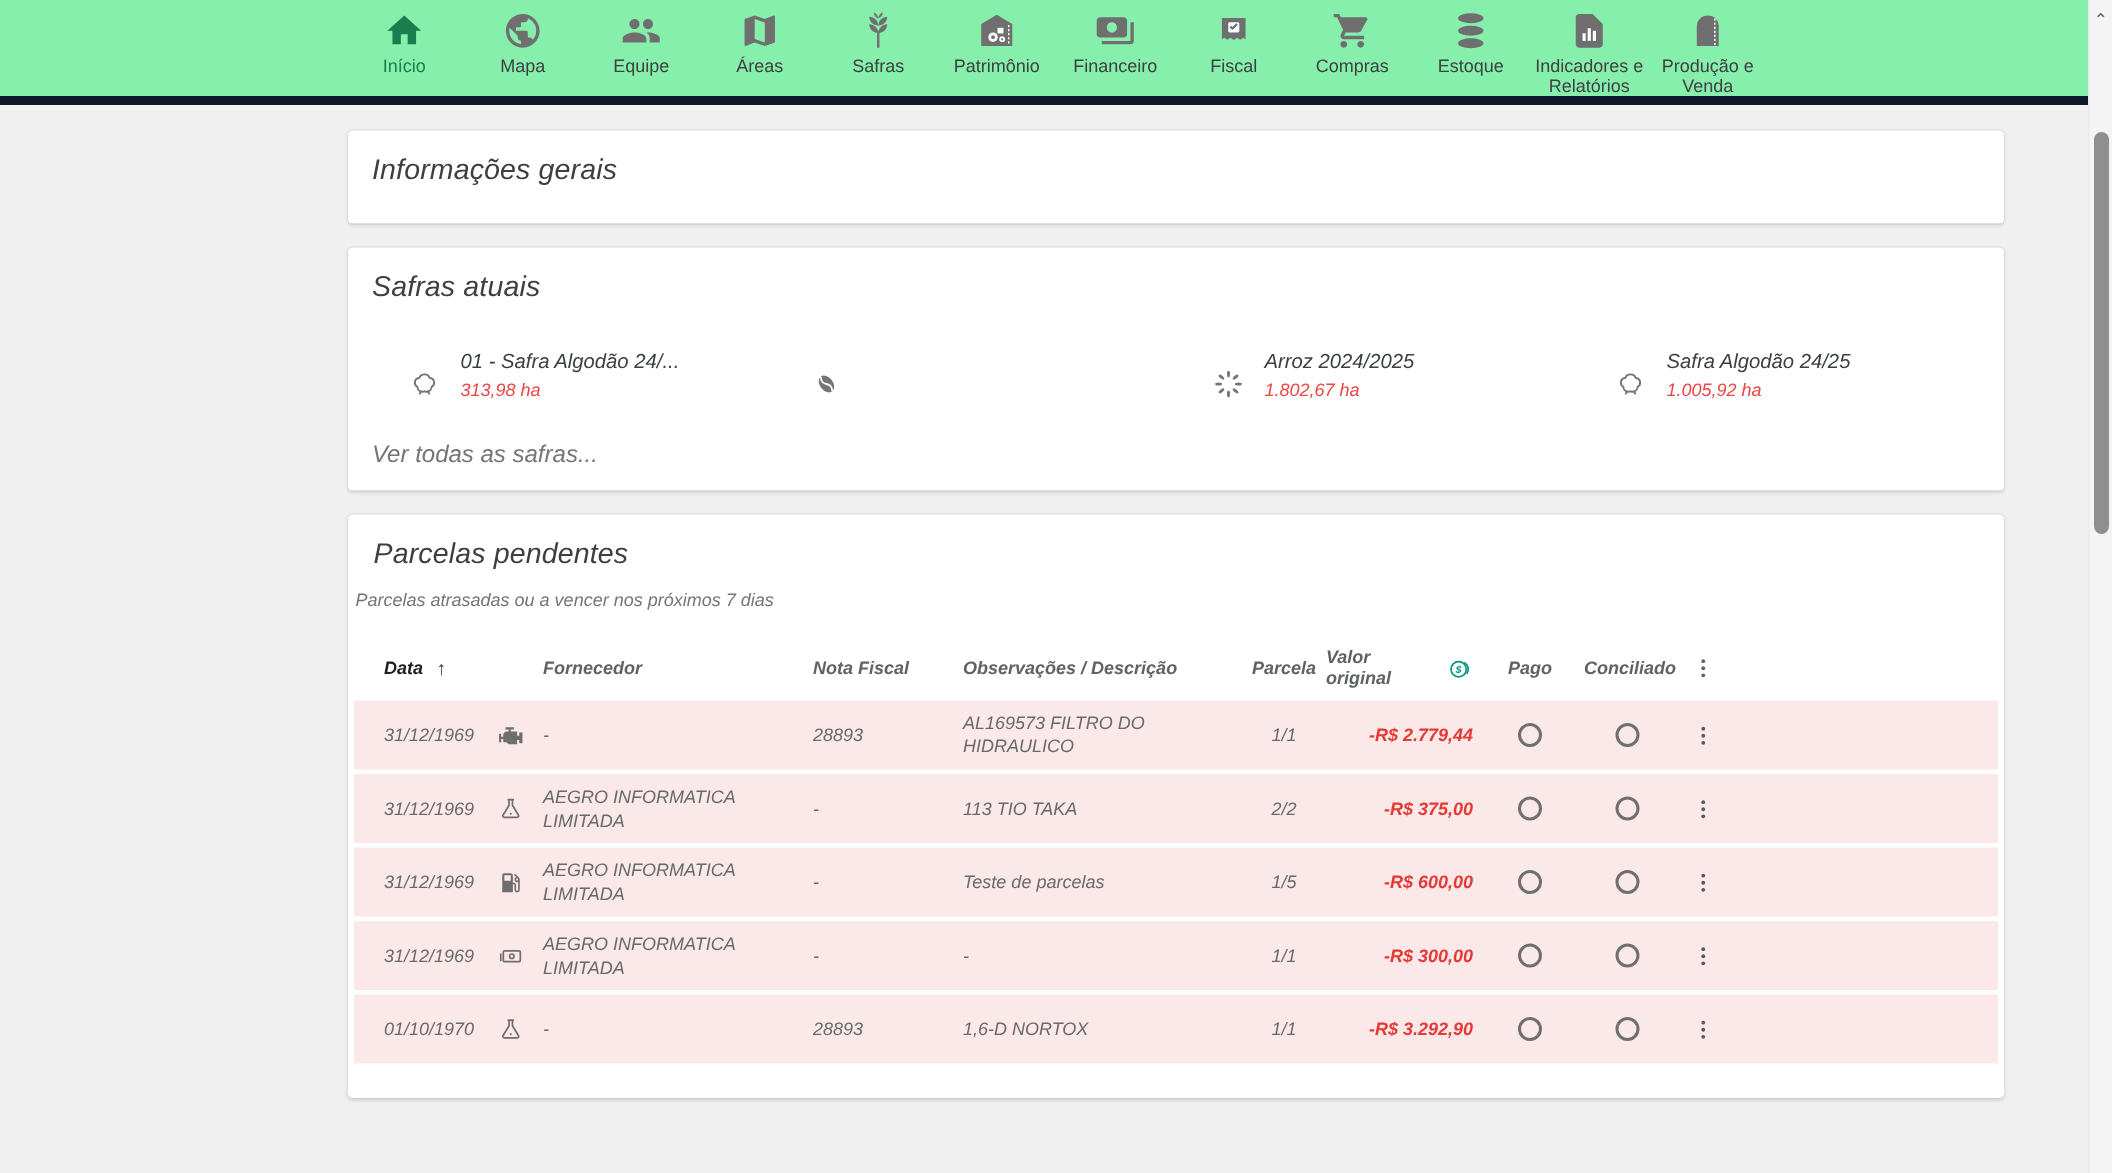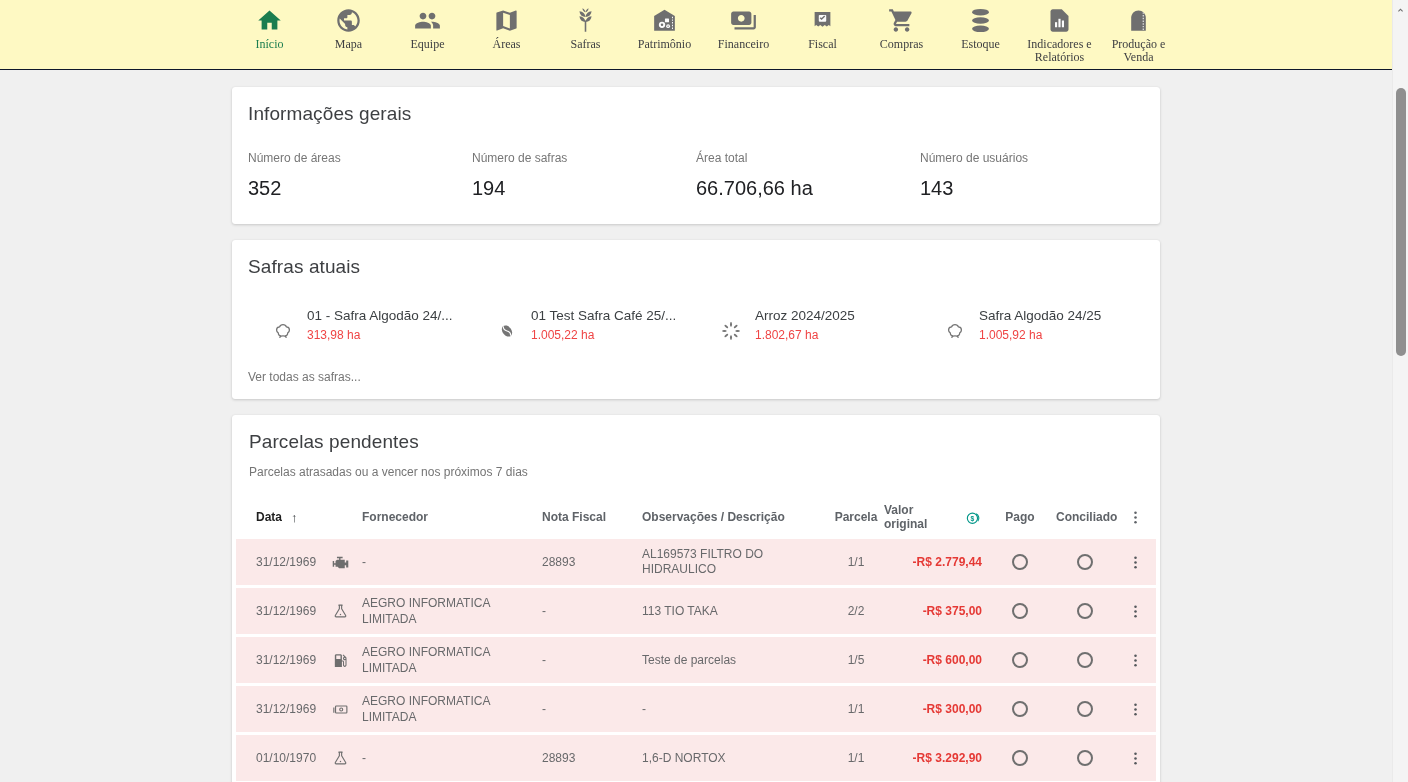--- a/index.html
+++ b/index.html
@@ -13,62 +13,63 @@
   html,body{margin:0;padding:0;}
   body{
     width:1408px;height:782px;overflow:hidden;position:relative;
     background:#f0f0f0;
     font-family:"Liberation Sans","DejaVu Sans",sans-serif;
     -webkit-font-smoothing:antialiased;
   }
   
   .topnav{
     position:absolute;top:0;left:0;right:0;height:70px;
-    background:#fef9c3;border-bottom:1px solid #0f172a;
+    background:#86efac;border-bottom:6px solid #0f172a;
     display:flex;justify-content:center;align-items:flex-start;
-    padding-top:7px;gap:1px;z-index:5;font-family:Liberation Serif, serif;
+    padding-top:7px;gap:1px;z-index:5;
   }
   .nav-item{
     width:78px;display:flex;flex-direction:column;align-items:center;
     cursor:pointer;user-select:none;
   }
   .nav-item .nav-ic{width:27px;height:27px;display:block;color:#6f6f6f;}
   .nav-item .nav-ic svg{width:27px;height:27px;display:block;}
   .nav-item .lbl{
     font-size:12px;line-height:13px;margin-top:4px;text-align:center;color:#3f4043;
   }
   .nav-item.active .nav-ic{color:var(--green);}
   .nav-item.active .lbl{color:var(--green);}
   
   .content{position:absolute;top:70px;left:0;right:0;bottom:0;}
   .card{
-    margin-left:232px;width:928px;background:#fff;border-radius:3px;
+    margin-left:232px;width:1104px;background:#fff;border-radius:3px;
     box-shadow:0 1px 3px rgba(0,0,0,.16), 0 0 1px rgba(0,0,0,.1);
+    font-style:italic;
   }
   .card1{margin-top:17px;padding:16px 16px 24px;}
   .card2{margin-top:16px;padding:16px 16px 14px;}
   .card3{margin-top:16px;padding:16px 0 20px;min-height:380px;}
   .section-title{
     margin:0;font-size:19px;font-weight:400;color:#3d3f42;letter-spacing:.1px;
   }
   .card3 .section-title{padding:0 17px;}
   
   .stats{display:grid;grid-template-columns:repeat(4,1fr);margin-top:26px;}
   .stat-label{font-size:12px;color:#767676;}
   .stat-value{font-size:20px;color:#202124;margin-top:12px;}
   
   .safras{display:grid;grid-template-columns:repeat(4,1fr);margin-top:30px;}
   .safra{display:flex;align-items:flex-end;padding-left:24px;cursor:pointer;}
   .safra .safra-ic{width:22px;height:22px;color:#757575;margin-right:13px;margin-top:2px;flex:none;}
   .safra .safra-ic svg{width:22px;height:22px;display:block;}
   .safra-name{font-size:13.5px;color:#3c4043;white-space:nowrap;}
   .safra-area{font-size:12px;color:#ef4444;margin-top:5px;}
-  .view-all{font-size:12px;color:#757575;margin-top:28px;cursor:pointer;display:inline-block;}
-  
-  .subtitle{font-size:12px;color:#757575;margin-top:12px;padding:0 17px;}
+  .view-all{font-size:16px;color:#757575;margin-top:28px;cursor:pointer;display:inline-block;}
+  
+  .subtitle{font-size:12px;color:#757575;margin-top:12px;padding:0 5px;}
   .t-head,.row{
     margin:0 4px;display:grid;
     grid-template-columns:76px 30px 180px 100px 186px 56px 100px 72px 58px 42px;
     align-items:center;padding-left:20px;
   }
   .t-head{margin-top:24px;margin-bottom:8px;height:28px;}
   .th{font-size:12px;color:#5f6368;font-weight:700;}
   .th-date{display:flex;align-items:center;}
   .th-date span:first-child{color:#1f1f1f;}
   .sort-icon{margin-left:9px;color:#3c4043;font-size:13px;font-weight:400;cursor:pointer;}
@@ -234,38 +235,20 @@
         </svg>
       </span>
       <span class="lbl">Produção e Venda</span>
     </div>
   </nav>
 
 <main class="content">
 
   <section class="card card1">
     <h2 class="section-title">Informações gerais</h2>
-    <div class="stats">
-        <div class="stat">
-          <div class="stat-label">Número de áreas</div>
-          <div class="stat-value">352</div>
-        </div>
-        <div class="stat">
-          <div class="stat-label">Número de safras</div>
-          <div class="stat-value">194</div>
-        </div>
-        <div class="stat">
-          <div class="stat-label">Área total</div>
-          <div class="stat-value">66.706,66 ha</div>
-        </div>
-        <div class="stat">
-          <div class="stat-label">Número de usuários</div>
-          <div class="stat-value">143</div>
-        </div>
-      </div>
   </section>
 
   <section class="card card2">
     <h2 class="section-title">Safras atuais</h2>
     <div class="safras">
         <div class="safra">
           <span class="safra-ic">
             <svg viewBox="0 0 24 24" fill="none" stroke="currentColor" stroke-width="1.4" stroke-linecap="round" stroke-linejoin="round">
               <path d="M8.2 7.6C8.8 5.9 10.2 5 12 5s3.2.9 3.8 2.6c1.9.2 3.2 1.5 3.2 3.4 0 1.3-.7 2.4-1.8 3-.1 2.2-1.7 3.6-3.7 3.6-.6 0-1.1-.1-1.5-.4-.4.3-.9.4-1.5.4-2 0-3.6-1.4-3.7-3.6-1.1-.6-1.8-1.7-1.8-3 0-1.9 1.3-3.2 3.2-3.4z"></path>
               <path d="M9.5 17.4 8.6 19M14.5 17.4l.9 1.6"></path>
@@ -278,24 +261,20 @@
         </div>
         <div class="safra">
           <span class="safra-ic">
             <svg viewBox="0 0 24 24">
               <g transform="rotate(-38 12 12)">
                 <ellipse cx="12" cy="12" rx="4.8" ry="6.8" fill="currentColor"></ellipse>
                 <path d="M12 5.4c-1.9 2.2-1.9 4.4 0 6.6 1.9 2.2 1.9 4.4 0 6.6" stroke="#fbfbfb" stroke-width="1.3" fill="none"></path>
               </g>
             </svg>
           </span>
-          <div>
-            <div class="safra-name">01 Test Safra Café 25/...</div>
-            <div class="safra-area">1.005,22 ha</div>
-          </div>
         </div>
         <div class="safra">
           <span class="safra-ic">
             <svg viewBox="0 0 24 24" fill="currentColor">
               <g>
                 <ellipse cx="12" cy="4.8" rx="1.1" ry="2.5"></ellipse>
                 <ellipse cx="17.1" cy="7" rx="1.1" ry="2.5" transform="rotate(50 17.1 7)"></ellipse>
                 <ellipse cx="19.2" cy="12" rx="1.1" ry="2.5" transform="rotate(90 19.2 12)"></ellipse>
                 <ellipse cx="17.1" cy="17" rx="1.1" ry="2.5" transform="rotate(130 17.1 17)"></ellipse>
                 <ellipse cx="12" cy="19.2" rx="1.1" ry="2.5" transform="rotate(180 12 19.2)"></ellipse>

